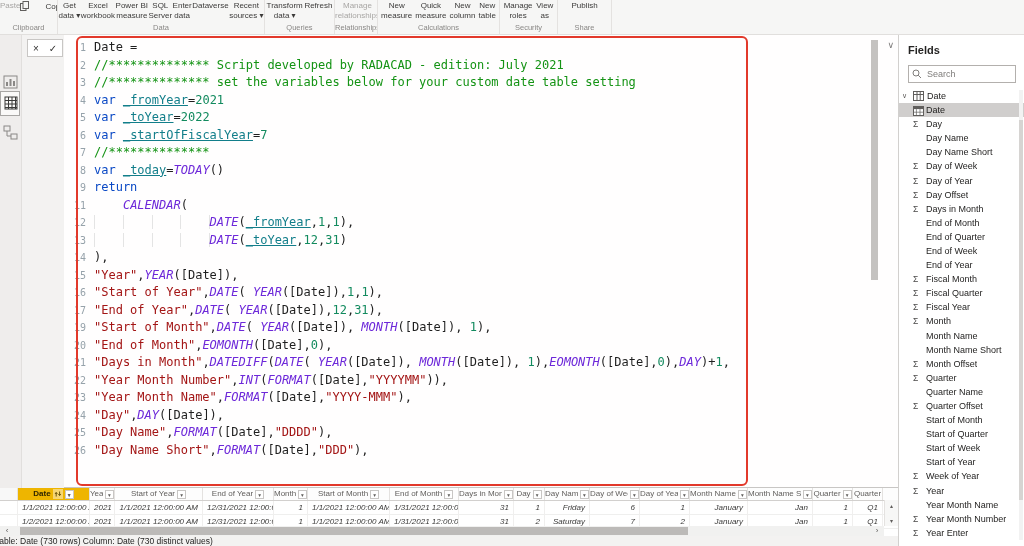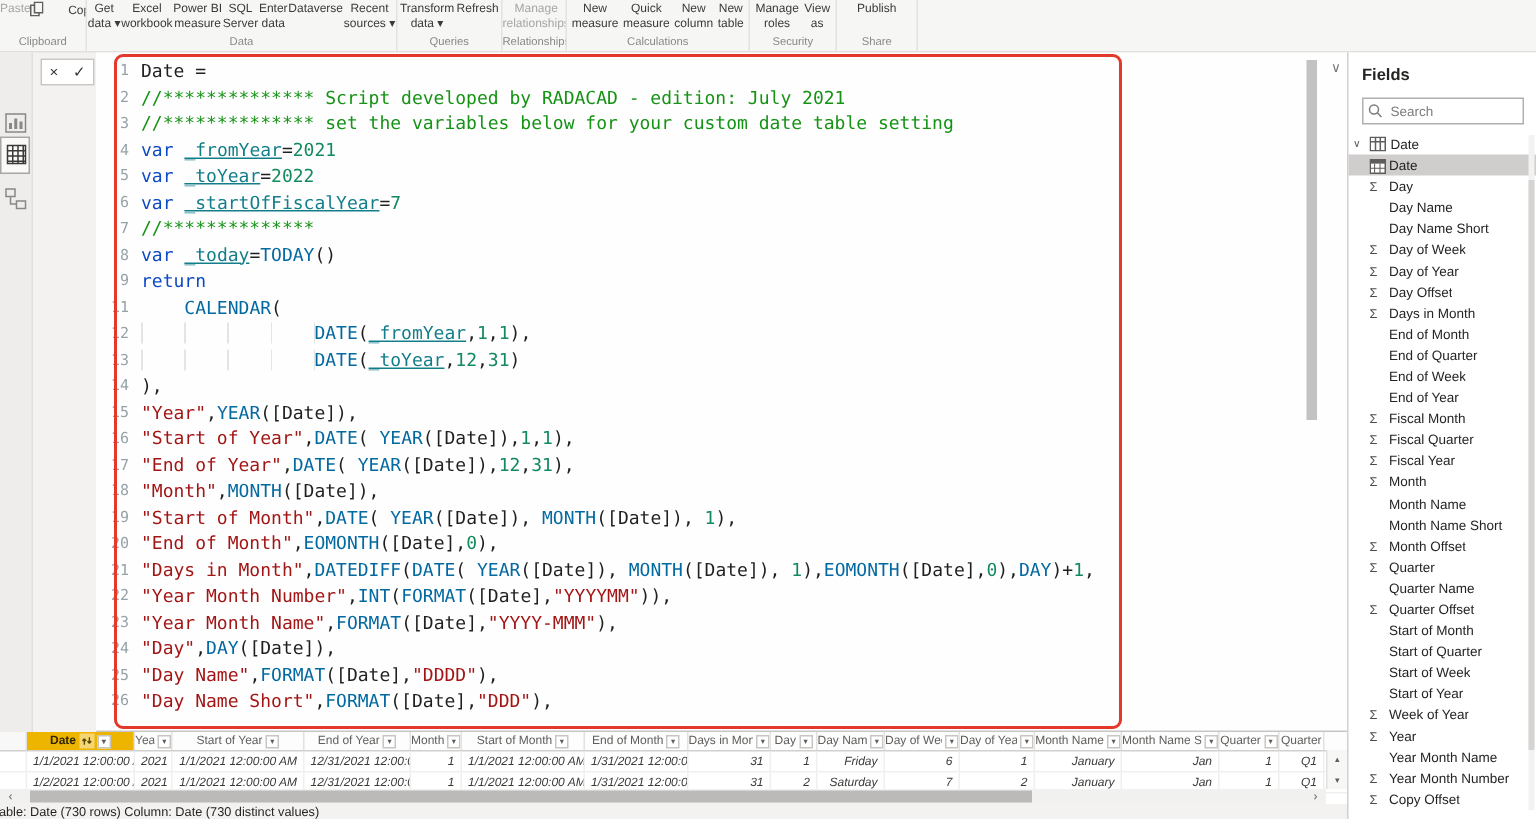--- a/index.html
+++ b/index.html
@@ -35,21 +35,21 @@
   
   .editor{position:absolute;left:64px;top:35px;width:834px;height:453px;background:#fffefe;
           overflow:hidden;border-bottom:1px solid #c8c6c4;box-sizing:border-box;}
   #code-lines{padding-top:4px;}
   .codeline{display:flex;height:17.5px;line-height:17.5px;}
   .lnum{flex:none;width:22px;text-align:right;padding-right:8px;color:#96a2aa;
         font-family:"DejaVu Sans Mono",monospace;font-size:10px;}
   .codetext{white-space:pre;font-family:"DejaVu Sans Mono",monospace;font-size:12px;}
   .tk-pl{color:#1f1f1f;}
   .tk-kw{color:#0b49c5;}
-  .tk-fn{color:#0369a1;}
+  .tk-fn{color:#6d28d9;font-style:italic;}
   .tk-vr{color:#127e8a;text-decoration:underline;}
   .tk-num{color:#128a5e;}
   .tk-str{color:#a31515;}
   .tk-cm{color:#149314;}
   .tk-gd{background-image:repeating-linear-gradient(to right,#e4e4e4 0,#e4e4e4 1px,transparent 1px,transparent 28.8px);}
   .redrect{position:absolute;left:12px;top:1px;width:668px;height:446px;border:2px solid #e2392b;
            border-radius:6px;pointer-events:none;}
   .edthumb{position:absolute;left:807px;top:5px;width:7px;height:240px;background:#c4c2c0;}
   .edcollapse{position:absolute;right:4px;top:5px;font-size:9px;color:#7a7877;}
 
@@ -314,24 +314,20 @@
           <span class="lnum">15</span>
           <span class="codetext"><span class="tk-str">"Year"</span><span class="tk-pl">,</span><span class="tk-fn">YEAR</span><span class="tk-pl">([Date]),</span></span>
         </div>
         <div class="codeline">
           <span class="lnum">16</span>
           <span class="codetext"><span class="tk-str">"Start of Year"</span><span class="tk-pl">,</span><span class="tk-fn">DATE</span><span class="tk-pl">( </span><span class="tk-fn">YEAR</span><span class="tk-pl">([Date]),</span><span class="tk-num">1</span><span class="tk-pl">,</span><span class="tk-num">1</span><span class="tk-pl">),</span></span>
         </div>
         <div class="codeline">
           <span class="lnum">17</span>
           <span class="codetext"><span class="tk-str">"End of Year"</span><span class="tk-pl">,</span><span class="tk-fn">DATE</span><span class="tk-pl">( </span><span class="tk-fn">YEAR</span><span class="tk-pl">([Date]),</span><span class="tk-num">12</span><span class="tk-pl">,</span><span class="tk-num">31</span><span class="tk-pl">),</span></span>
-        </div>
-        <div class="codeline">
-          <span class="lnum">18</span>
-          <span class="codetext"><span class="tk-str">"Month"</span><span class="tk-pl">,</span><span class="tk-fn">MONTH</span><span class="tk-pl">([Date]),</span></span>
         </div>
         <div class="codeline">
           <span class="lnum">19</span>
           <span class="codetext"><span class="tk-str">"Start of Month"</span><span class="tk-pl">,</span><span class="tk-fn">DATE</span><span class="tk-pl">( </span><span class="tk-fn">YEAR</span><span class="tk-pl">([Date]), </span><span class="tk-fn">MONTH</span><span class="tk-pl">([Date]), </span><span class="tk-num">1</span><span class="tk-pl">),</span></span>
         </div>
         <div class="codeline">
           <span class="lnum">20</span>
           <span class="codetext"><span class="tk-str">"End of Month"</span><span class="tk-pl">,</span><span class="tk-fn">EOMONTH</span><span class="tk-pl">([Date],</span><span class="tk-num">0</span><span class="tk-pl">),</span></span>
         </div>
         <div class="codeline">
@@ -506,21 +502,21 @@
           <div class="frow">
             <span class="fspace"></span>
             <span class="flabel">Year Month Name</span>
           </div>
           <div class="frow">
             <span class="fsig">Σ</span>
             <span class="flabel">Year Month Number</span>
           </div>
           <div class="frow">
             <span class="fsig">Σ</span>
-            <span class="flabel">Copy Offset</span>
+            <span class="flabel">Year Enter</span>
           </div>
         </div>
     </div>
     <div class="fscroll">
         <div class="fthumb"></div>
       </div>
   </div>
 
   <div class="grid">
     <div id="grid-head" class="ghead">

